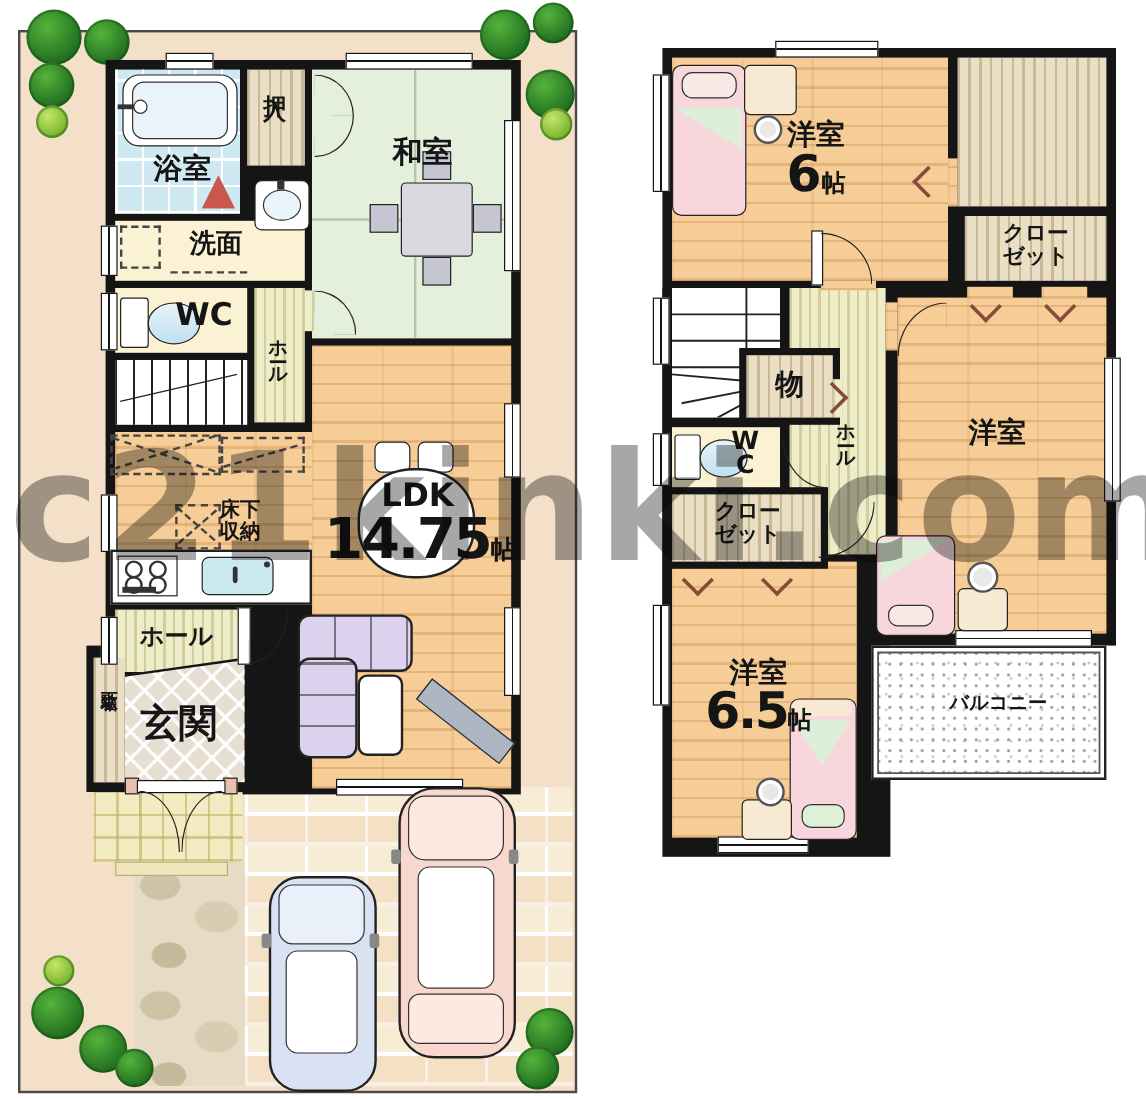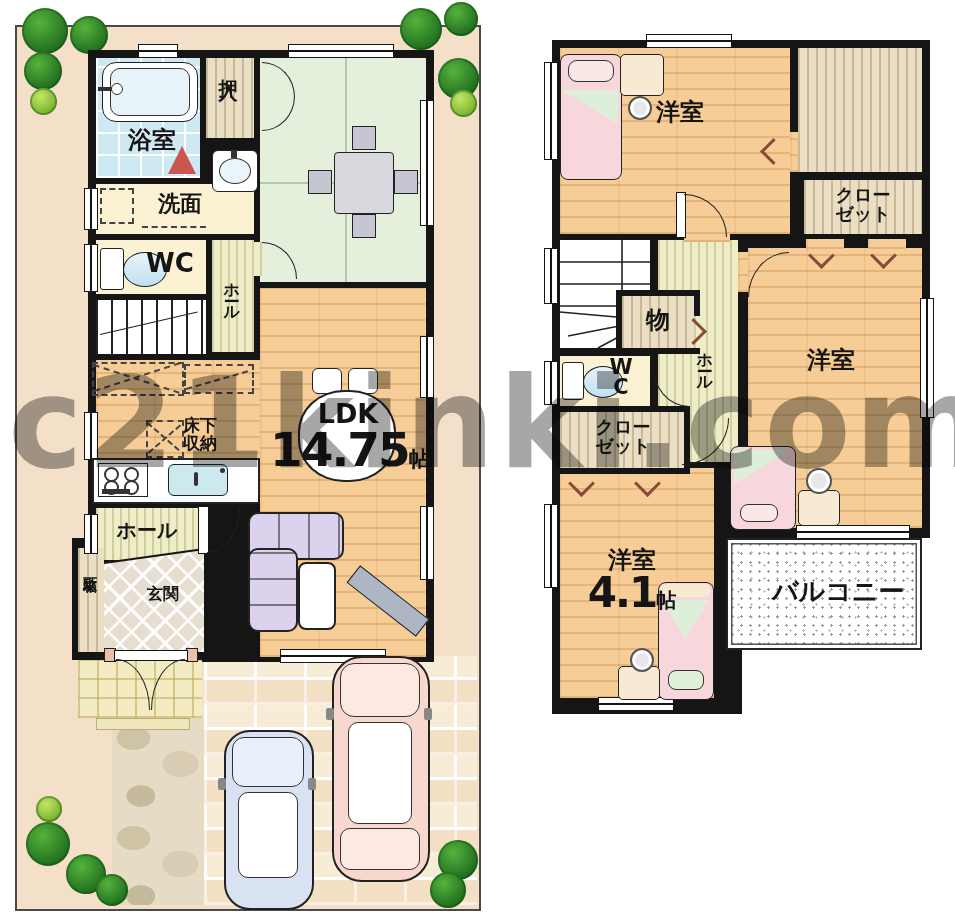--- a/index.html
+++ b/index.html
@@ -260,51 +260,55 @@
   <div class="abs" style="left:661px;top:600px;width:48px;height:38px;background:#DDEFD8;clip-path:polygon(0 0,100% 0,50% 100%)"></div>
   <div class="abs" style="left:668px;top:670px;width:34px;height:18px;background:#DFEFD8;border:1.5px solid #333;border-radius:8px"></div>
   <div class="abs furn" style="left:618px;top:666px;width:40px;height:32px;background:#F7E9D2;border-radius:5px"></div>
   <div class="abs" style="left:630px;top:648px;width:20px;height:20px;background:#E8E8E8;border:2px solid #555;border-radius:50%;box-shadow:inset 0 0 0 3px #fff"></div>
   <div class="abs furn" style="left:562px;top:362px;width:20px;height:36px;background:#fff;border-radius:3px"></div>
   <div class="abs furn" style="left:583px;top:366px;width:38px;height:30px;background:linear-gradient(#E8F4FA,#BFE0F0);border-radius:50%"></div>
 
   <div class="lbl" style="left:120px;top:128px;width:64px;font-size:24px">浴室</div>
   <div class="lbl vtext" style="left:218px;top:64px;font-size:19px">押入</div>
   <div class="lbl" style="left:282px;top:114px;width:140px">
+    <div style="font-size:25px">和室</div>
   </div>
   <div class="lbl" style="left:140px;top:192px;width:80px;font-size:22px">洗面</div>
   <div class="lbl" style="left:140px;top:250px;width:60px;font-size:26px">WC</div>
   <div class="lbl vtext" style="left:223px;top:272px;font-size:16px">ホール</div>
   <div class="lbl pre" style="left:178px;top:417px;width:44px;font-size:17px">床下
 収納</div>
   <div class="lbl" style="left:270px;top:400px;width:156px;z-index:21">
     <div style="font-size:27px">LDK</div>
     <div style="line-height:.95">
       <span style="font-size:47px;letter-spacing:-2px">14.75</span><span style="font-size:21px">帖</span>
     </div>
   </div>
   <div class="lbl" style="left:112px;top:520px;width:70px;font-size:20px">ホール</div>
   <div class="lbl vtext" style="left:83px;top:566px;font-size:14px;letter-spacing:1px">下駄箱</div>
-  <div class="lbl" style="left:128px;top:586px;width:70px;font-size:16px">玄関</div>
+  <div class="lbl" style="left:114px;top:586px;width:70px;font-size:32px">玄関</div>
 
   <div class="lbl" style="left:628px;top:100px;width:104px">
     <div style="font-size:24px">洋室</div>
+    <div style="line-height:.95">
+      <span style="font-size:42px">6</span><span style="font-size:20px">帖</span>
+    </div>
   </div>
   <div class="lbl pre" style="left:820px;top:186px;width:86px;font-size:18px">クロー
 ゼット</div>
   <div class="lbl" style="left:634px;top:308px;width:48px;font-size:24px">物</div>
   <div class="lbl" style="left:608px;top:358px;width:26px;font-size:21px;white-space:normal;word-break:break-all;line-height:.95">WC</div>
   <div class="lbl vtext" style="left:696px;top:342px;font-size:16px">ホール</div>
   <div class="lbl" style="left:786px;top:348px;width:90px">
     <div style="font-size:24px">洋室</div>
   </div>
   <div class="lbl pre" style="left:580px;top:418px;width:86px;font-size:18px">クロー
 ゼット</div>
   <div class="lbl" style="left:572px;top:548px;width:120px">
     <div style="font-size:24px">洋室</div>
     <div style="line-height:.95">
-      <span style="font-size:42px;letter-spacing:-2px">4.1</span><span style="font-size:20px">帖</span>
+      <span style="font-size:42px;letter-spacing:-2px">6.5</span><span style="font-size:20px">帖</span>
     </div>
   </div>
-  <div class="lbl" style="left:772px;top:578px;width:120px;font-size:26px">バルコニー</div>
+  <div class="lbl" style="left:772px;top:578px;width:120px;font-size:16px">バルコニー</div>
 
   <div class="wm">c21kinki.com</div>
 </div>
 
 </body></html>

